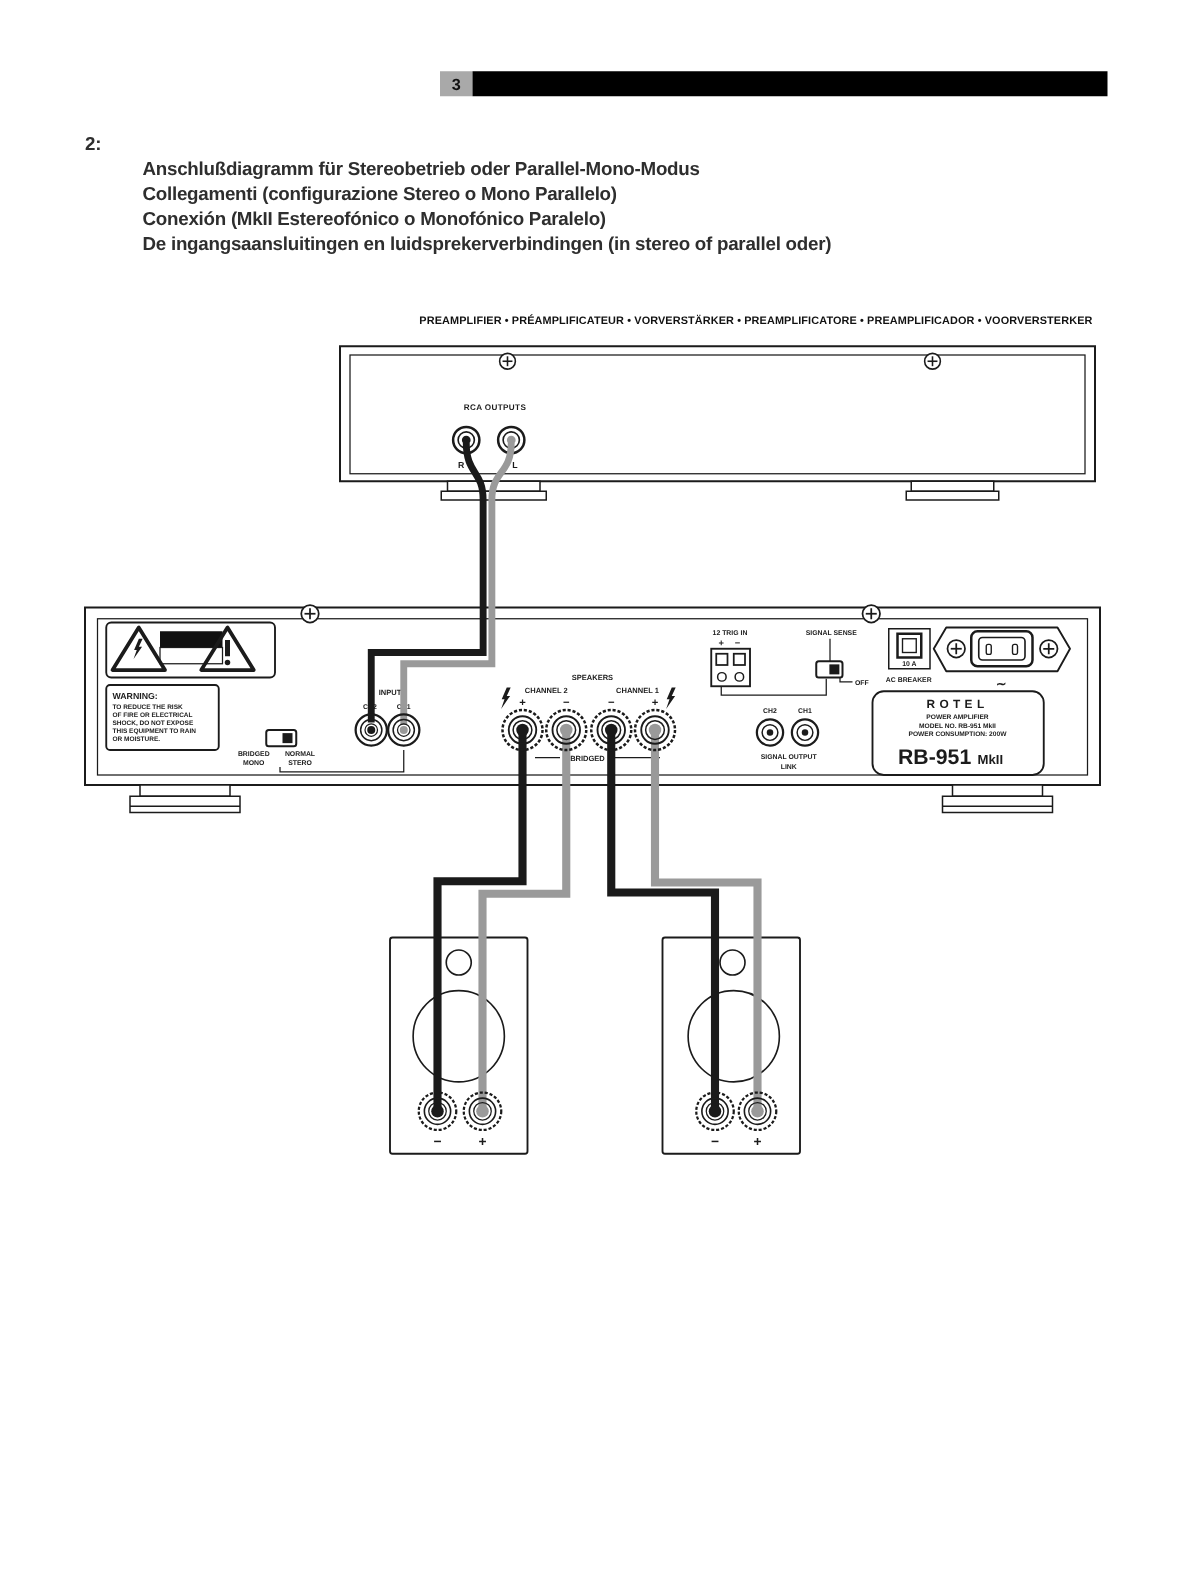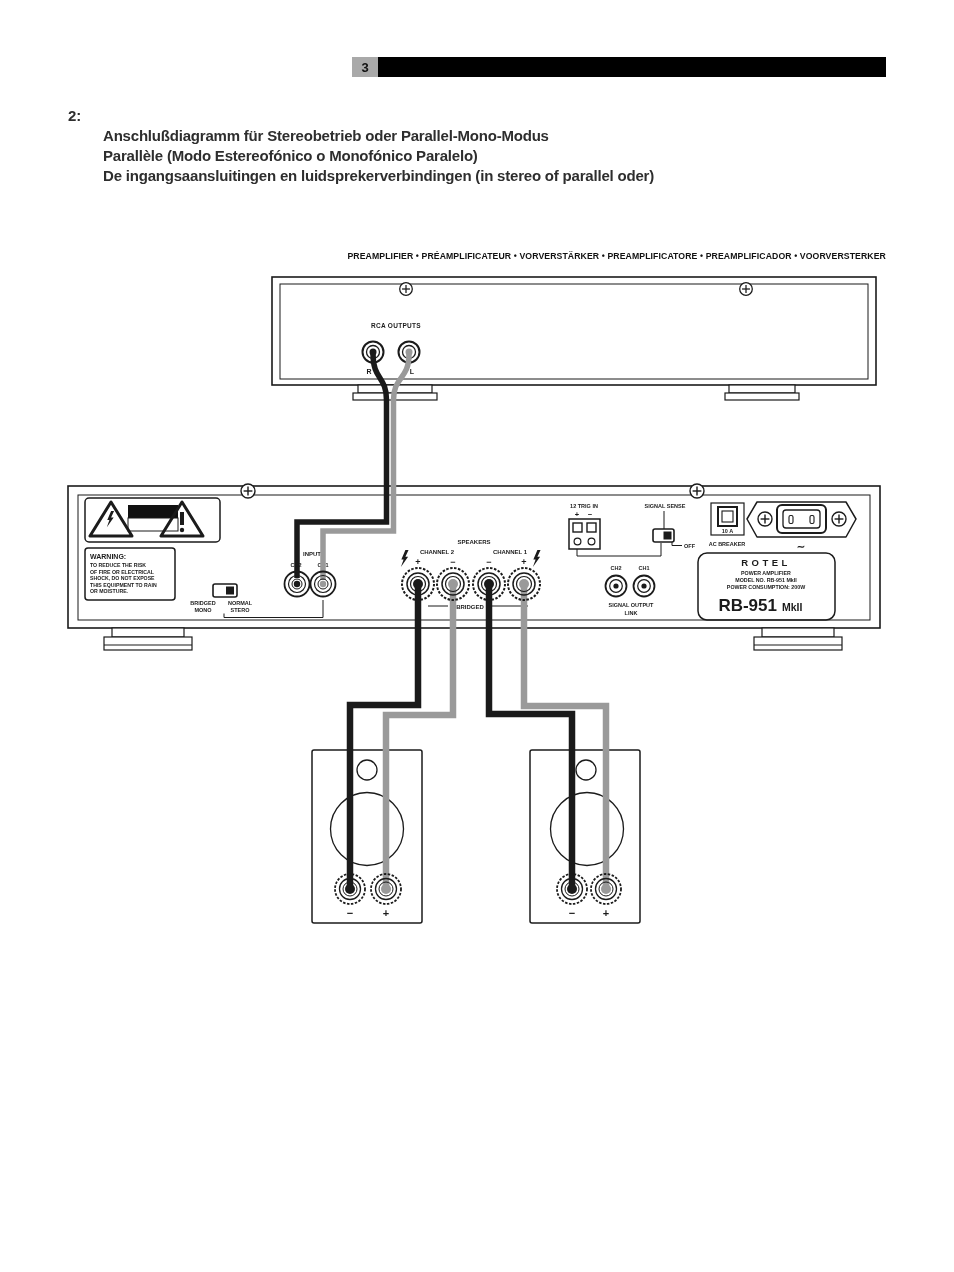--- a/index.html
+++ b/index.html
@@ -6,42 +6,43 @@
   .page{position:relative;width:954px;height:1272px;background:#ffffff;
         font-family:"Liberation Sans",sans-serif;color:#1b1b1b;overflow:hidden;}
   .pagenum{position:absolute;left:352px;top:57px;width:26px;height:20px;background:#a9a9a9;
            display:flex;align-items:center;justify-content:center;
            font-size:13px;font-weight:bold;color:#111;}
   .topbar{position:absolute;left:378px;top:57px;width:508px;height:20px;background:#000;}
   .heading{position:absolute;left:68px;top:106px;font-weight:bold;font-size:15px;
            line-height:20px;letter-spacing:-0.2px;color:#2e2e2e;width:800px;}
   .heading .row{display:flex;}
   .heading .idx{width:28px;flex:0 0 28px;}
-  .heading .ind{margin-left:35px;}
-  .caption{position:absolute;right:68px;top:251px;font-size:8.7px;font-weight:bold;
+  .heading .ind{margin-left:46px;}
+  .caption{position:absolute;right:80px;top:251px;font-size:8.7px;font-weight:bold;
            letter-spacing:0.1px;color:#111;}
   svg{position:absolute;left:0;top:0;}
   svg text{font-family:"Liberation Sans",sans-serif;font-weight:bold;fill:#1b1b1b;}
   .ln{stroke:#1b1b1b;fill:none;}
   .panel{stroke:#1b1b1b;fill:#fff;}
 </style>
 </head>
 <body>
 
 <div class="page">
 
   <div class="pagenum">3</div>
   <div class="topbar"></div>
 
   <div class="heading">
     <div class="row">
       <span class="idx">2:</span>
     </div>
     <div class="ind">Anschlußdiagramm für Stereobetrieb oder Parallel-Mono-Modus</div>
-    <div class="ind">Parallèle (Modo Estereofónico o Monofónico Paralelo)</div>
+    <div class="ind">Collegamenti (configurazione Stereo o Mono Parallelo)</div>
+    <div class="ind">Conexión (MkII Estereofónico o Monofónico Paralelo)</div>
     <div class="ind">De ingangsaansluitingen en luidsprekerverbindingen (in stereo of parallel oder)</div>
   </div>
 
   <div class="caption">PREAMPLIFIER • PRÉAMPLIFICATEUR • VORVERSTÄRKER • PREAMPLIFICATORE • PREAMPLIFICADOR • VOORVERSTERKER</div>
 
   <svg width="954" height="1272" viewBox="0 0 954 1272">
     <defs>
       <g id="screw" class="ln" stroke-width="1.4">
         <circle r="7" fill="#fff"></circle>
         <line x1="-4.4" y1="0" x2="4.4" y2="0"></line>

